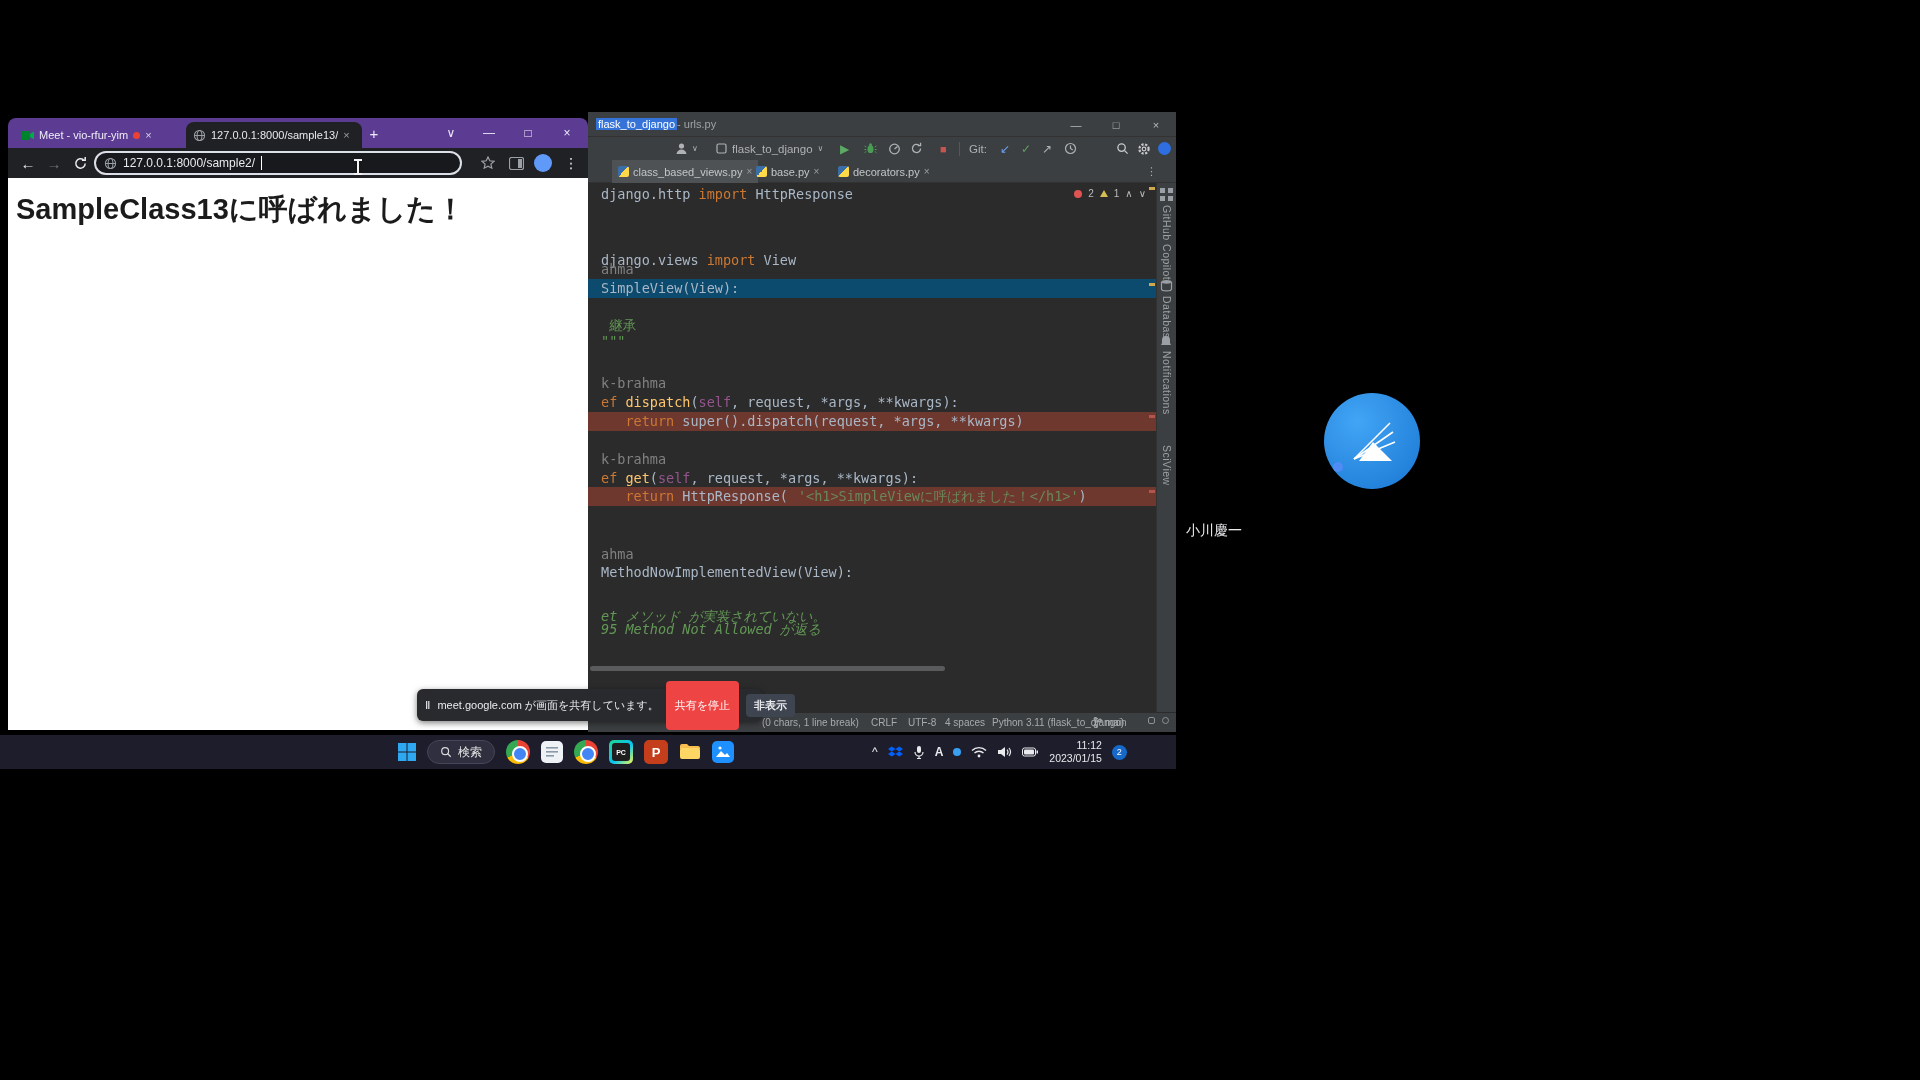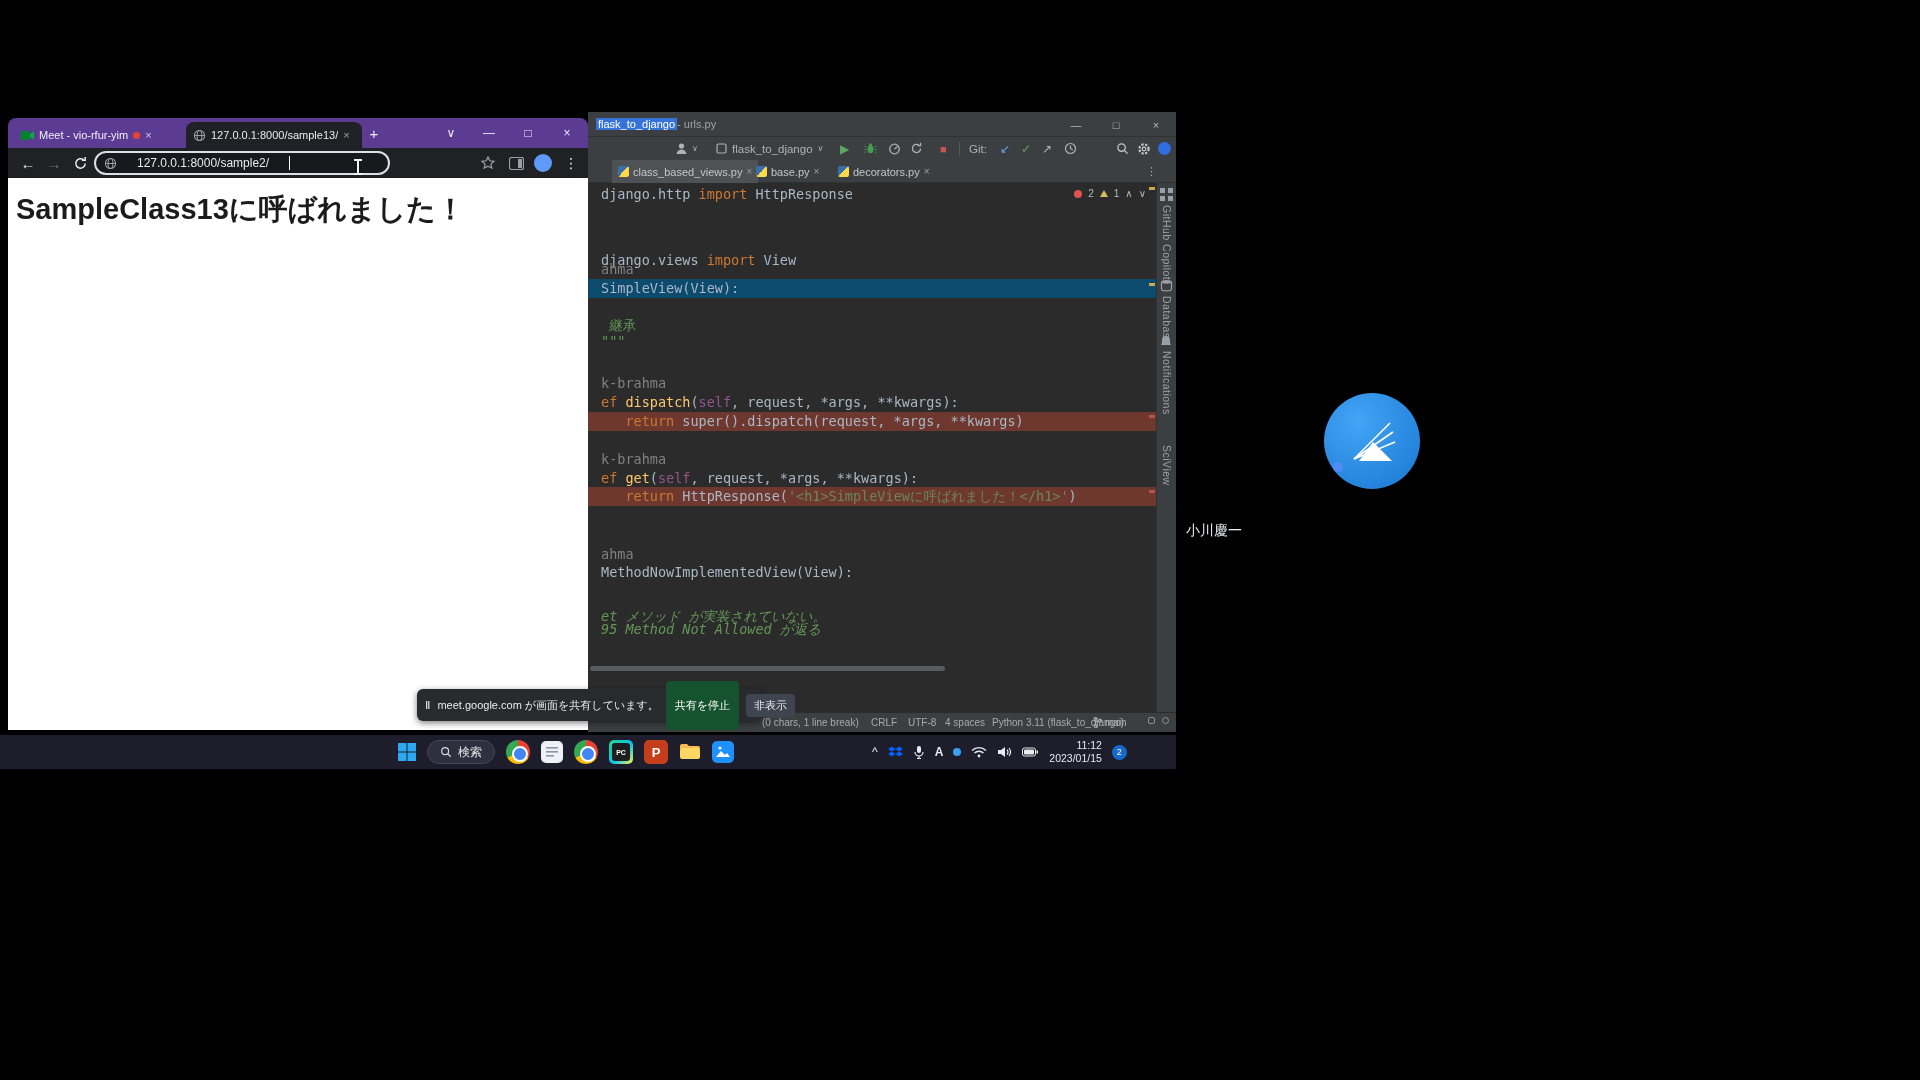--- a/index.html
+++ b/index.html
@@ -18,21 +18,21 @@
   .pc-tabbar { position:absolute; left:0; top:48px; width:100%; height:23px; background:#3c3f41; border-bottom:1px solid #323232;padding-left:29px; }
   .pc-tab { position:absolute; top:0; height:23px; display:flex; align-items:center; gap:4px; padding:0 6px; font-size:11px; color:#c3c6c8; }
   .pc-tab.active { background:#4e5254; }
   .pc-tab .x { color:#9aa0a3; font-size:10px; }
   .py-ico { width:11px; height:11px; border-radius:2px; background:linear-gradient(135deg,#3a6ea8 50%,#ffd94a 50%); flex:none; }
   .pc-editor { position:absolute; left:0; top:71px; width:568px; height:529px; background:#2b2b2b; overflow:hidden; }
   .code-row { position:absolute; left:0; right:0; height:19px; padding-left:13px; font-family:"DejaVu Sans Mono", monospace; font-size:13.5px; line-height:19px; white-space:pre; }
   .code-row.current { background:#0c4a6e; }
   .code-row.breakpoint { background:#6e382f; }
   .tok-plain { color:#a9b7c6; } .tok-kw { color:#cc7832; } .tok-fn { color:#ffc66d; }
-  .tok-str { color:#6a8759; } .tok-comment { color:#808080; }
+  .tok-str { color:#6a8759;margin-left:10px; } .tok-comment { color:#808080; }
   .tok-docstr { color:#629755; } .tok-docstr-italic { color:#629755; font-style:italic; }
   .tok-selfp { color:#94558d; }
   .inspect { position:absolute; right:10px; top:5px; display:flex; align-items:center; gap:6px; font-size:10px; color:#bbb; z-index:2; }
   .err-dot { width:8px; height:8px; border-radius:50%; background:#df5452; display:inline-block; }
   .warn-tri { width:0; height:0; border-left:4px solid transparent; border-right:4px solid transparent; border-bottom:7px solid #d6bf55; display:inline-block; }
   .hscroll { position:absolute; left:2px; top:483px; width:355px; height:5px; border-radius:3px; background:#595b5d; }
   .stripe-mark { position:absolute; right:1px; width:6px; height:3px; }
   .pc-toolstrip { position:absolute; left:568px; top:71px; width:20px; height:529px; background:#3c3f41; border-left:1px solid #323232; }
   .vlabel { position:absolute; left:4px; writing-mode:vertical-rl; font-size:10.5px; color:#9da1a4; letter-spacing:.5px; white-space:nowrap; }
   .strip-ico { position:absolute; left:3px; }
@@ -44,38 +44,38 @@
   .tabstrip { position:absolute; left:0; top:0; width:100%; height:30px; background:#5b3c92; border-radius:8px 8px 0 0; }
   .ctab { position:absolute; top:4px; height:26px; display:flex; align-items:center; gap:5px; padding:0 7px; font-size:11px; color:#f1ecfa; }
   .ctab.active { background:#202124; color:#e8eaed; border-radius:8px 8px 0 0; }
   .ctab .title { overflow:hidden; white-space:nowrap; max-width:116px; }
   .rec-dot { width:7px; height:7px; border-radius:50%; background:#e94235; flex:none; }
   .ctab .x { font-size:11px; color:#d9d2ea; }
   .ctab.active .x { color:#9aa0a6; }
   .strip-btn { position:absolute; top:0; height:30px; width:38px; display:flex; align-items:center; justify-content:center; color:#efe9f7; font-size:12px; }
   .ctoolbar { position:absolute; left:0; top:30px; width:100%; height:30px; background:#202124; }
   .ctoolbar .it { position:absolute; top:0; height:30px; display:flex; align-items:center; justify-content:center; }
-  .omnibox { position:absolute; left:86px; top:3px; width:296px; height:24px; border-radius:13px; background:#18191c; border:2px solid #dbe0e8; display:flex; align-items:center; padding:0 8px; gap:20px; }
+  .omnibox { position:absolute; left:86px; top:3px; width:368px; height:24px; border-radius:13px; background:#18191c; border:2px solid #dbe0e8; display:flex; align-items:center; padding:0 8px; gap:6px; }
   .omnibox .url { font-size:12px; color:#e8eaed; white-space:nowrap; }
   .caret { width:1px; height:14px; background:#fff; display:inline-block; }
   .cpage { position:absolute; left:0; top:60px; width:100%; height:552px; background:#ffffff; }
   .cpage h1 { position:absolute; left:8px; top:12px; font-size:29px; font-weight:bold; color:#1b1b1b; white-space:nowrap; }
   .avatar-sm { width:18px; height:18px; border-radius:50%; background:#5f9af8; }
 
   
   .ibeam { position:absolute; left:357px; top:160px; width:2px; height:14px; background:#f4f4f4; box-shadow:0 0 2px rgba(0,0,0,.9); z-index:9; }
   .ibeam::before,.ibeam::after { content:""; position:absolute; left:-3px; width:8px; height:2px; background:#f4f4f4; }
   .ibeam::before { top:-1px; } .ibeam::after { bottom:-1px; }
 
   
   .banner { left:417px; top:689px; width:345px; height:32px; background:#282a2d; border-radius:6px; z-index:5; display:flex; align-items:center; padding:0 8px; gap:7px; box-shadow:0 2px 6px rgba(0,0,0,.5); }
   .banner .msg { font-size:11px; color:#e8eaed; white-space:nowrap; }
   .banner .pause { font-size:11px; color:#e8eaed; }
-  .btn-stop { background:#14532d; color:#fff; font-size:11px; padding:17px 9px; border-radius:4px; white-space:nowrap; }
-  .btn-hide { background:#3e4450; color:#e8eaed; font-size:11px; padding:4px 8px; border-radius:4px; white-space:nowrap; }
+  .btn-stop { background:#ef4444; color:#fff; font-size:11px; padding:17px 9px; border-radius:4px; white-space:nowrap; }
+  .btn-hide { background:#3e4450; color:#e8eaed; font-size:11px; padding:4px 8px; border-radius:4px; white-space:nowrap;font-weight:bold; }
 
   
   .taskbar { left:0; top:735px; width:1176px; height:34px; background:#1d1d2b; z-index:6; }
   .tb-icons { position:absolute; left:398px; top:0; height:34px; display:flex; align-items:center; gap:11px; }
   .tb-tray { position:absolute; left:872px; top:0; height:34px; display:flex; align-items:center; gap:10px; }
   .search-pill { height:24px; border-radius:13px; background:#2f2f3f; border:1px solid #45455a; display:flex; align-items:center; gap:6px; padding:0 12px; color:#e6e6e6; font-size:12px; white-space:nowrap; }
   .icon-chrome { width:24px; height:24px; border-radius:50%; background:conic-gradient(#ea4335 0 120deg,#fbbc05 120deg 240deg,#34a853 240deg 360deg); position:relative; flex:none; }
   .icon-chrome::after { content:""; position:absolute; left:6px; top:6px; width:12px; height:12px; border-radius:50%; background:#4285f4; border:2.5px solid #fff; }
   .icon-pycharm { width:24px; height:24px; border-radius:5px; background:linear-gradient(135deg,#21d789,#07c3f2 55%,#fcf84a); display:flex; align-items:center; justify-content:center; flex:none; }
   .icon-pycharm span { background:#1e1e1e; width:18px; height:18px; border-radius:3px; color:#fff; font-size:7px; font-weight:bold; display:flex; align-items:center; justify-content:center; }

